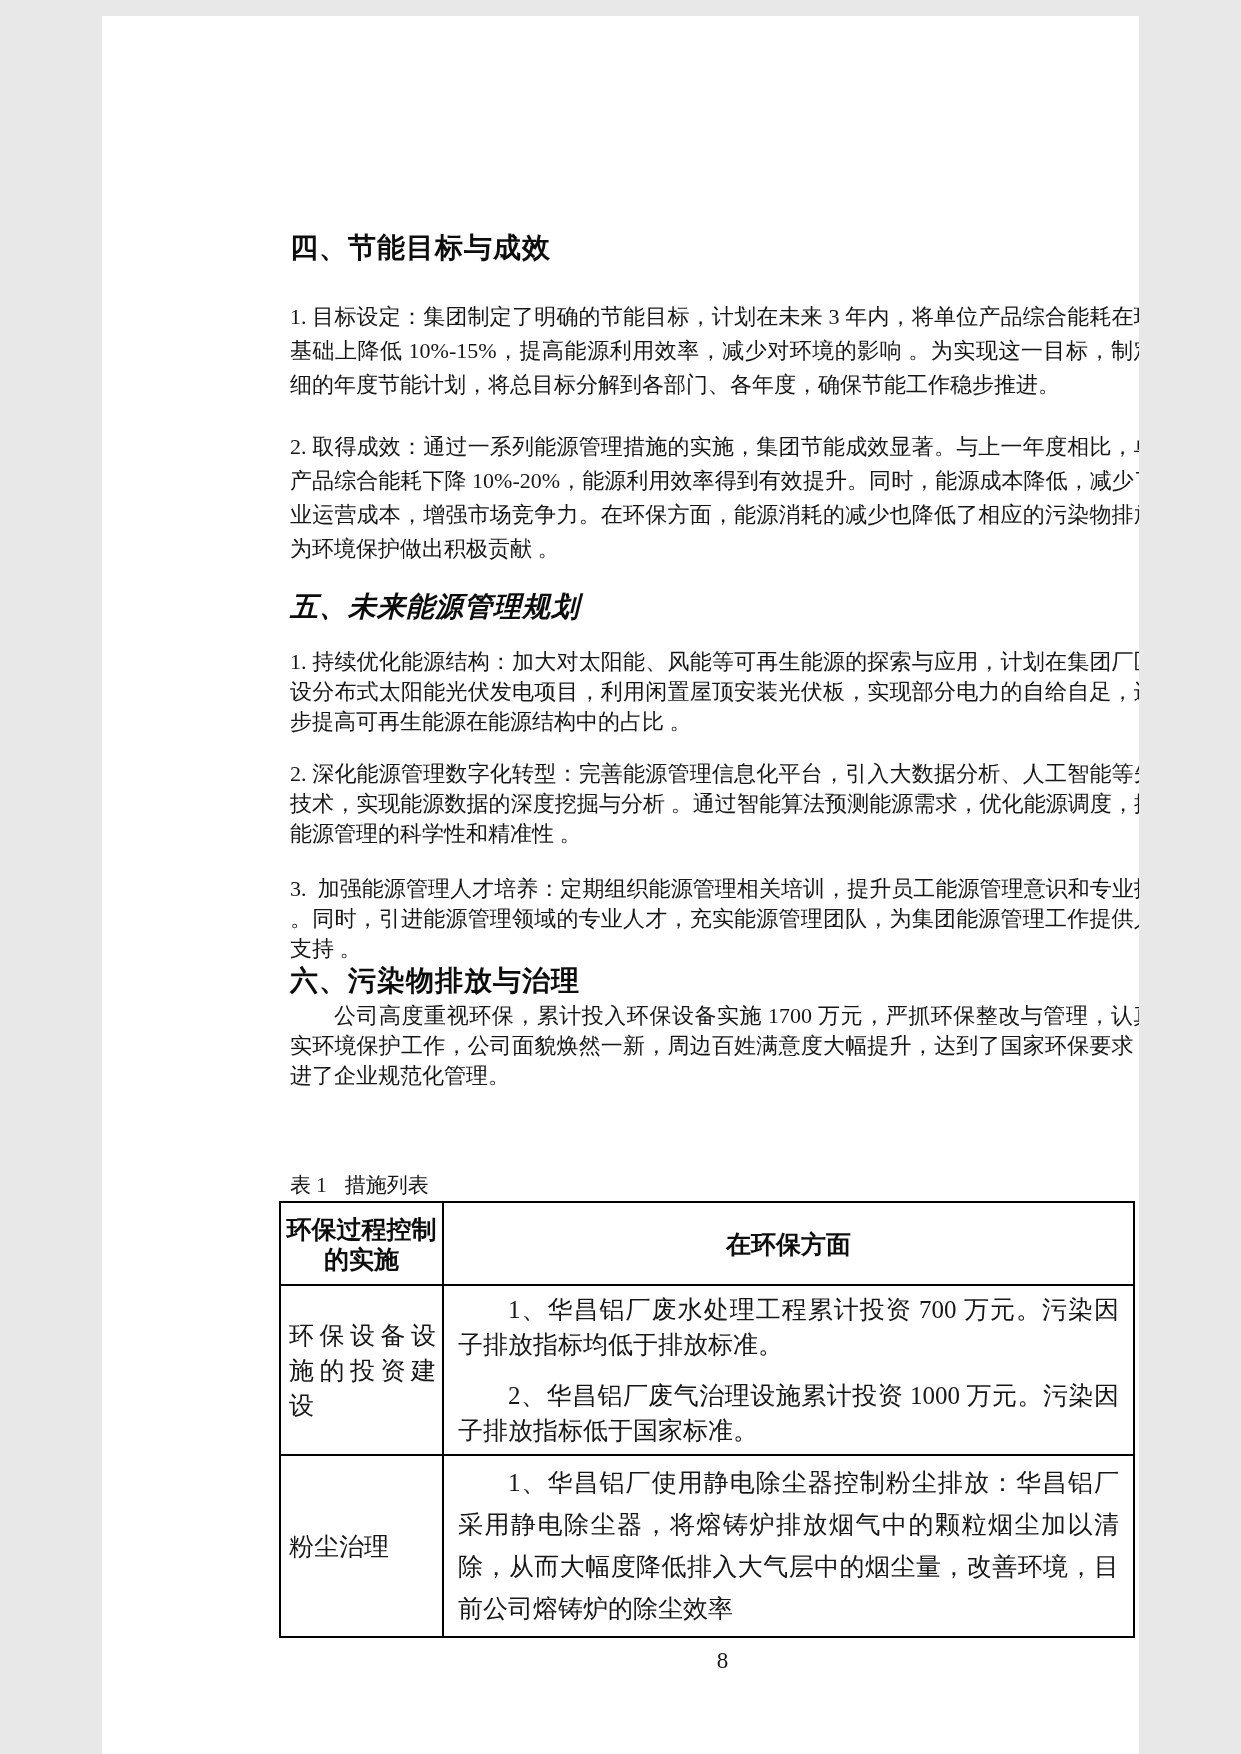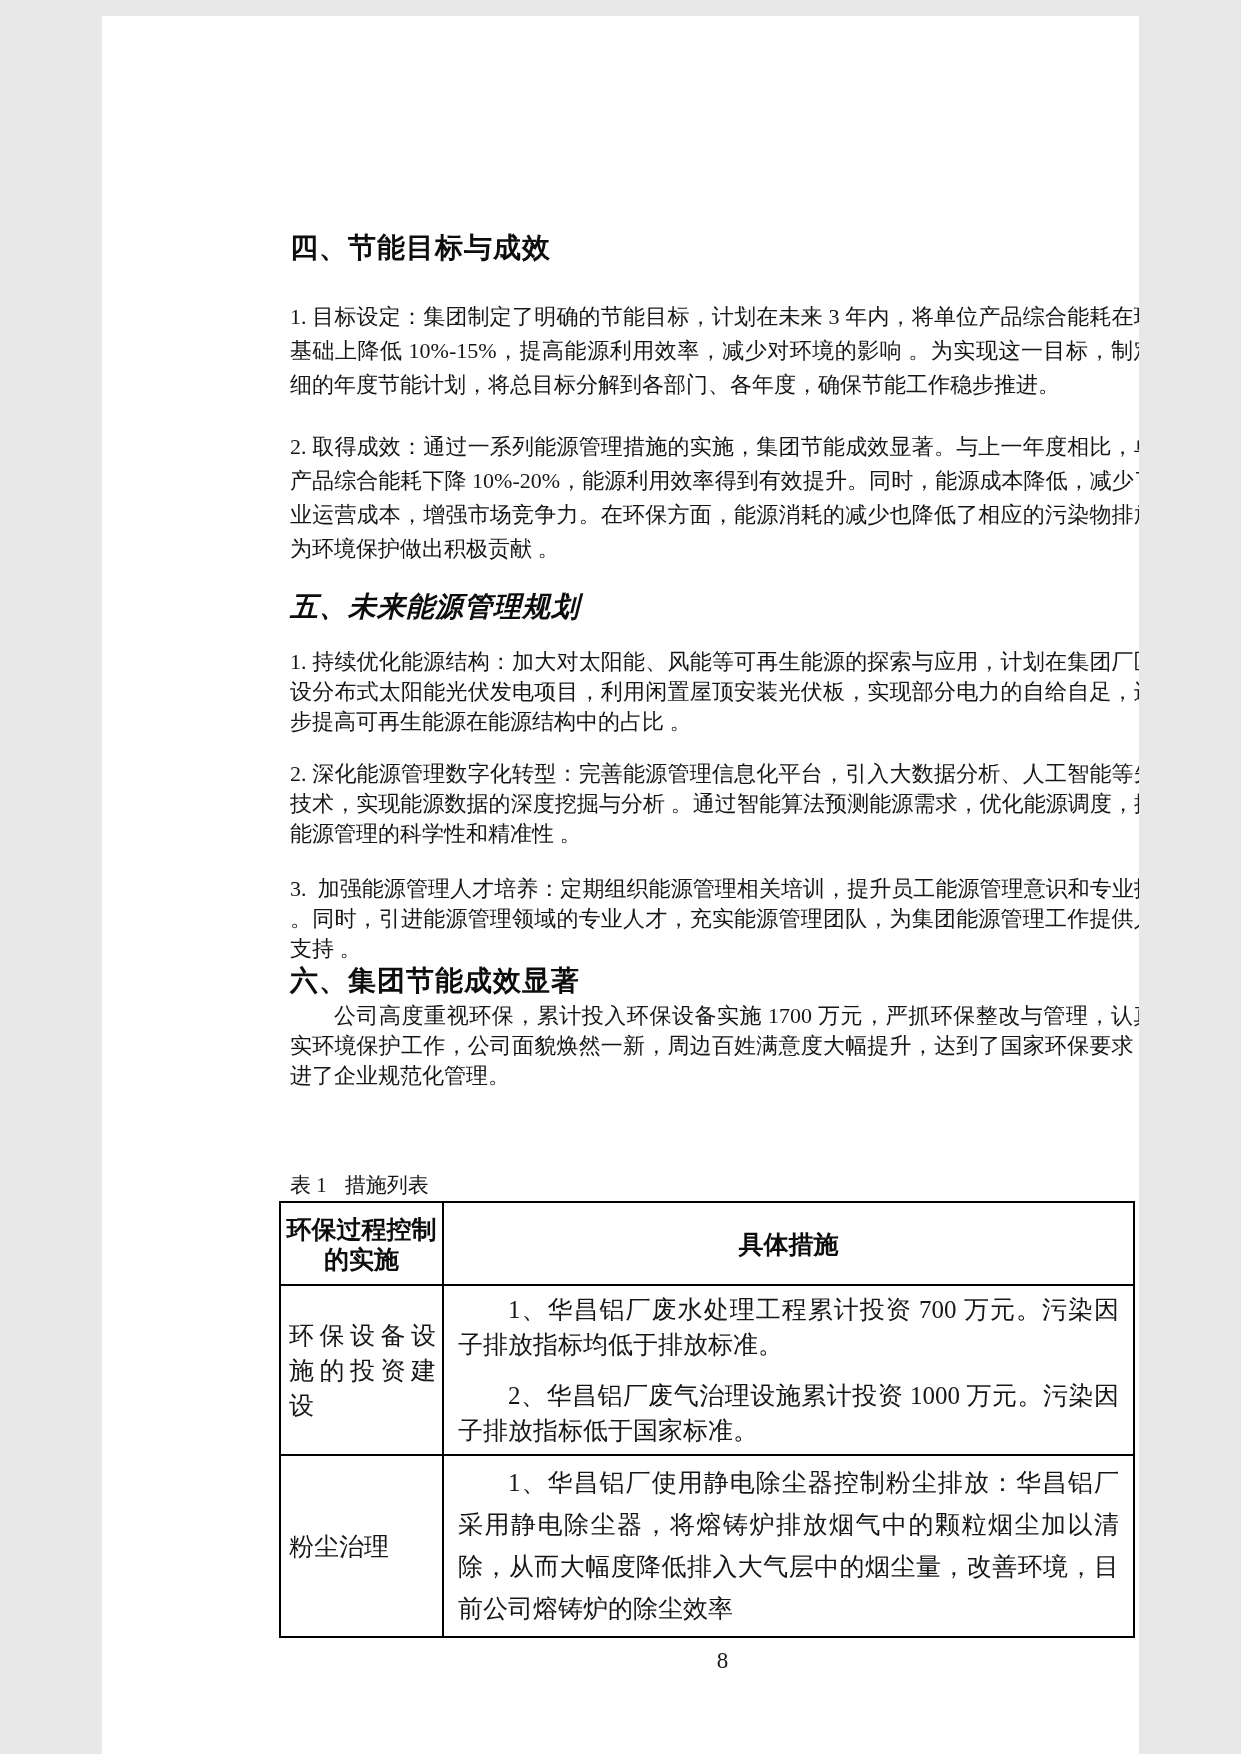--- a/index.html
+++ b/index.html
@@ -109,32 +109,32 @@
 
     <div class="sec-heading h4">四、节能目标与成效</div>
     <p class="para lh34 mb28">1. 目标设定：集团制定了明确的节能目标，计划在未来 3 年内，将单位产品综合能耗在现有基础上降低 10%-15%，提高能源利用效率，减少对环境的影响 。为实现这一目标，制定详细的年度节能计划，将总目标分解到各部门、各年度，确保节能工作稳步推进。</p>
     <p class="para lh34 mb24">2. 取得成效：通过一系列能源管理措施的实施，集团节能成效显著。与上一年度相比，单位产品综合能耗下降 10%-20%，能源利用效率得到有效提升。同时，能源成本降低，减少了企业运营成本，增强市场竞争力。在环保方面，能源消耗的减少也降低了相应的污染物排放，为环境保护做出积极贡献 。</p>
 
     <div class="sec-heading h5">五、未来能源管理规划</div>
     <p class="para lh30 mb22">1. 持续优化能源结构：加大对太阳能、风能等可再生能源的探索与应用，计划在集团厂区建设分布式太阳能光伏发电项目，利用闲置屋顶安装光伏板，实现部分电力的自给自足，进一步提高可再生能源在能源结构中的占比 。</p>
     <p class="para lh30 mb25">2. 深化能源管理数字化转型：完善能源管理信息化平台，引入大数据分析、人工智能等先进技术，实现能源数据的深度挖掘与分析 。通过智能算法预测能源需求，优化能源调度，提高能源管理的科学性和精准性 。</p>
     <p class="para lh30 mb0">3.&nbsp; 加强能源管理人才培养：定期组织能源管理相关培训，提升员工能源管理意识和专业技能 。同时，引进能源管理领域的专业人才，充实能源管理团队，为集团能源管理工作提供人才支持 。</p>
 
-    <div class="sec-heading h6">六、集团节能成效显著</div>
+    <div class="sec-heading h6">六、污染物排放与治理</div>
     <p class="para lh30 indent mb81">公司高度重视环保，累计投入环保设备实施 1700 万元，严抓环保整改与管理，认真落实环境保护工作，公司面貌焕然一新，周边百姓满意度大幅提升，达到了国家环保要求，促进了企业规范化管理。</p>
 
     <div class="tbl-caption">
       <span class="cap-label">表 1</span><span class="cap-title">措施列表</span>
     </div>
 
     <table class="meas-table">
       <tbody>
           <tr class="hdr-row">
         <th class="col-label">环保过程控制的实施</th>
-        <th>具体措施</th>
+        <th>在环保方面</th>
       </tr>
       <tr class="row-1">
         <td class="label-cell">环保设备设施的投资建设</td>
         <td class="measure-cell r1">
           <p>1、华昌铝厂废水处理工程累计投资 700 万元。污染因子排放指标均低于排放标准。</p>
           <p>2、华昌铝厂废气治理设施累计投资 1000 万元。污染因子排放指标低于国家标准。</p>
         </td>
       </tr>
       <tr class="row-2">
         <td class="label-cell">粉尘治理</td>

